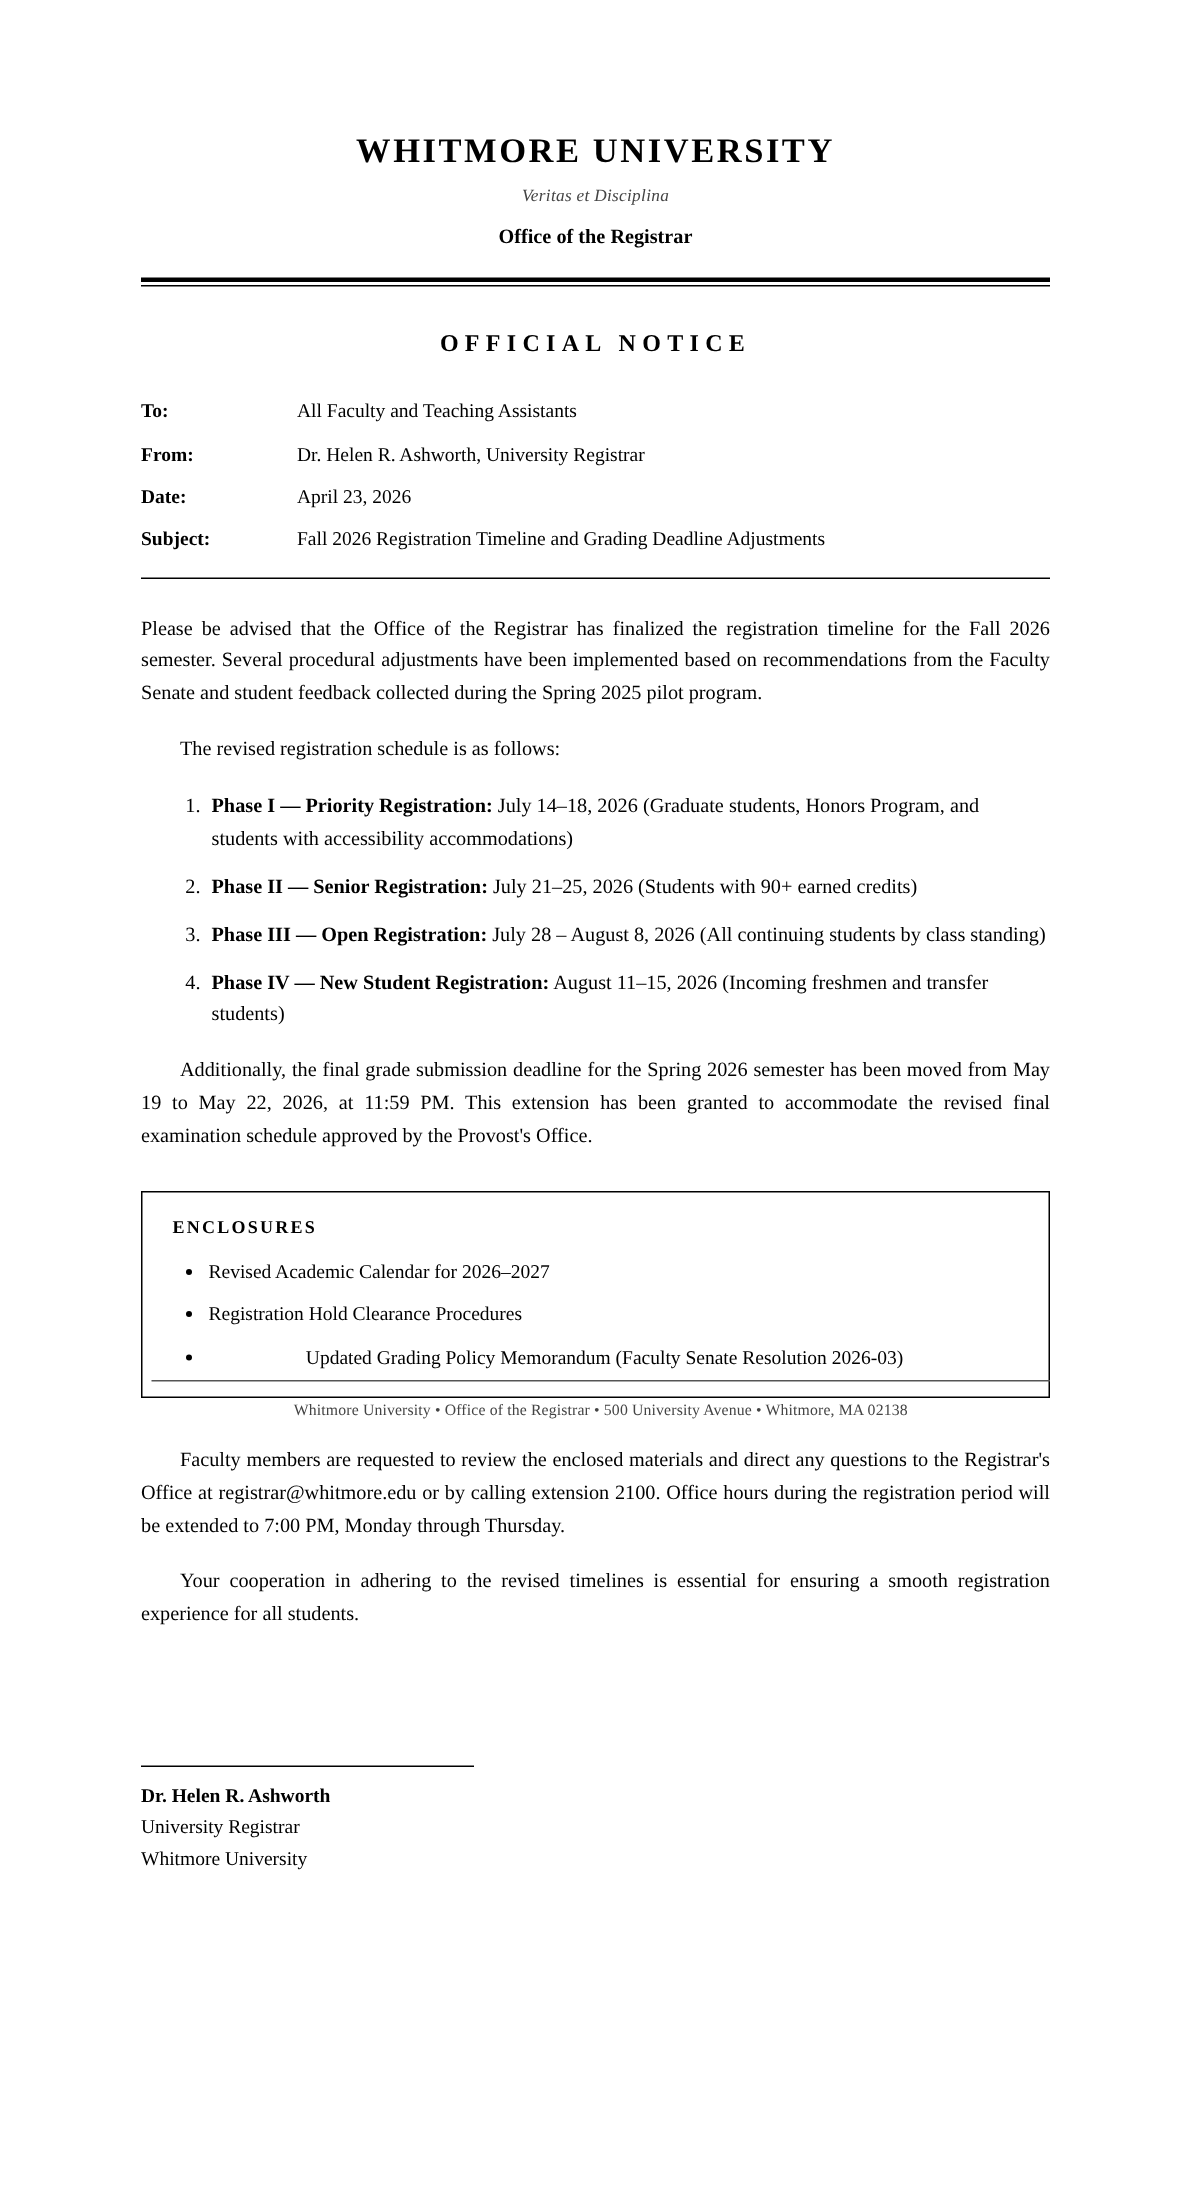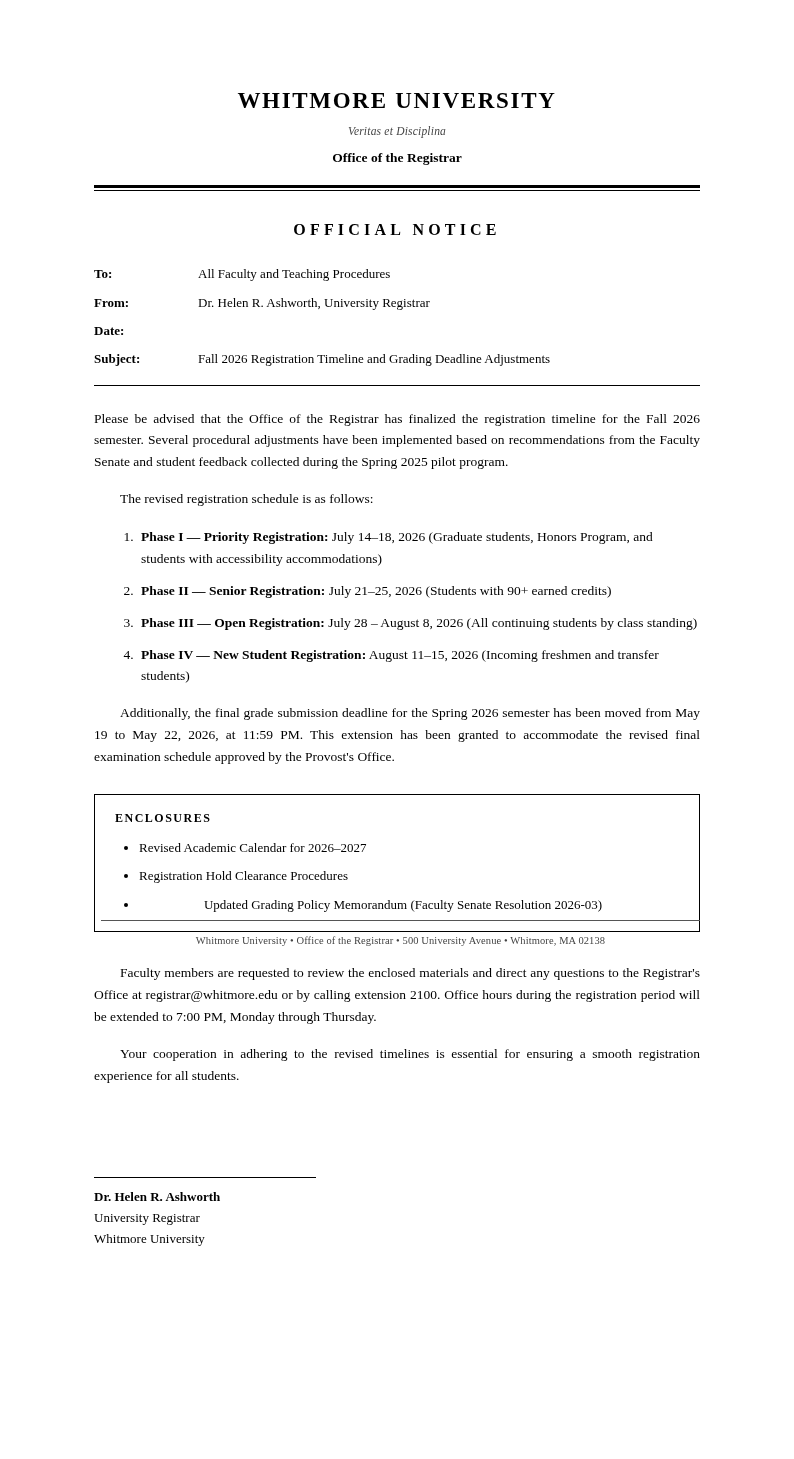--- a/index.html
+++ b/index.html
@@ -207,28 +207,29 @@
   <div class="rule-double">
     <div class="thick"></div>
     <div class="thin"></div>
   </div>
 
   <div class="notice-title">OFFICIAL NOTICE</div>
 
   <div class="meta-block">
     <div class="meta-row">
       <div class="meta-label">To:</div>
-      <div class="meta-value">All Faculty and Teaching Procedures</div>
+      <div class="meta-value">All Faculty and Teaching Assistants</div>
     </div>
     <div class="meta-row">
       <div class="meta-label">From:</div>
       <div class="meta-value">Dr. Helen R. Ashworth, University Registrar</div>
     </div>
     <div class="meta-row">
       <div class="meta-label">Date:</div>
+      <div class="meta-value">April 23, 2026</div>
     </div>
     <div class="meta-row">
       <div class="meta-label">Subject:</div>
       <div class="meta-value">Fall 2026 Registration Timeline and Grading Deadline Adjustments</div>
     </div>
   </div>
 
   <div class="rule-thin"></div>
 
   <p class="body-para para-lead">Please be advised that the Office of the Registrar has finalized the registration timeline for the Fall 2026 semester. Several procedural adjustments have been implemented based on recommendations from the Faculty Senate and student feedback collected during the Spring 2025 pilot program.</p>

